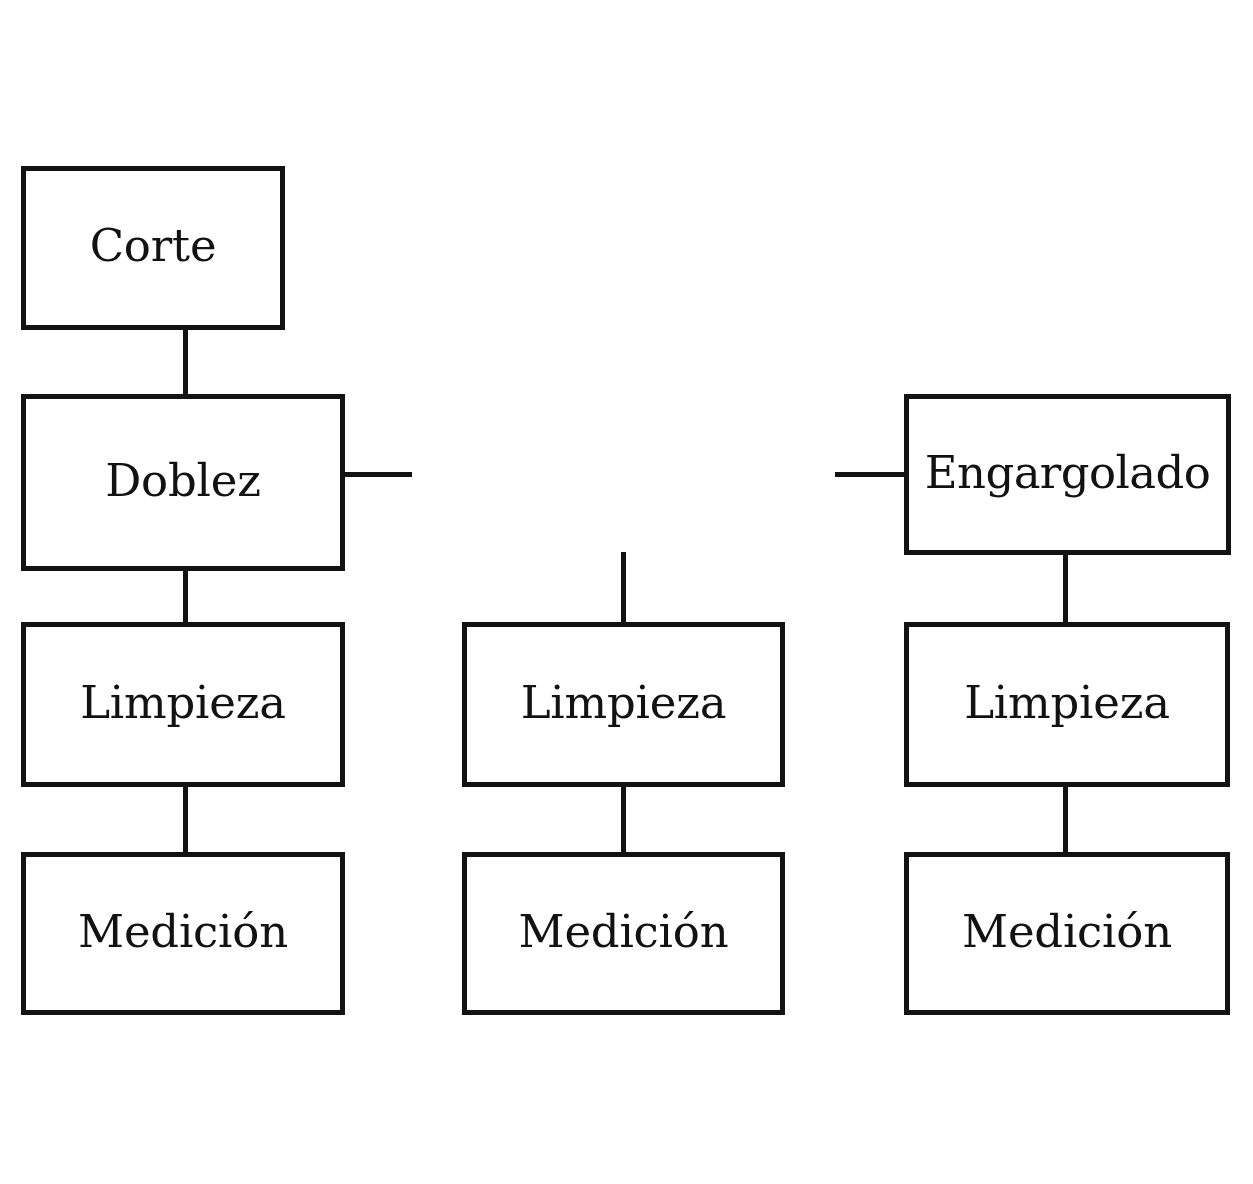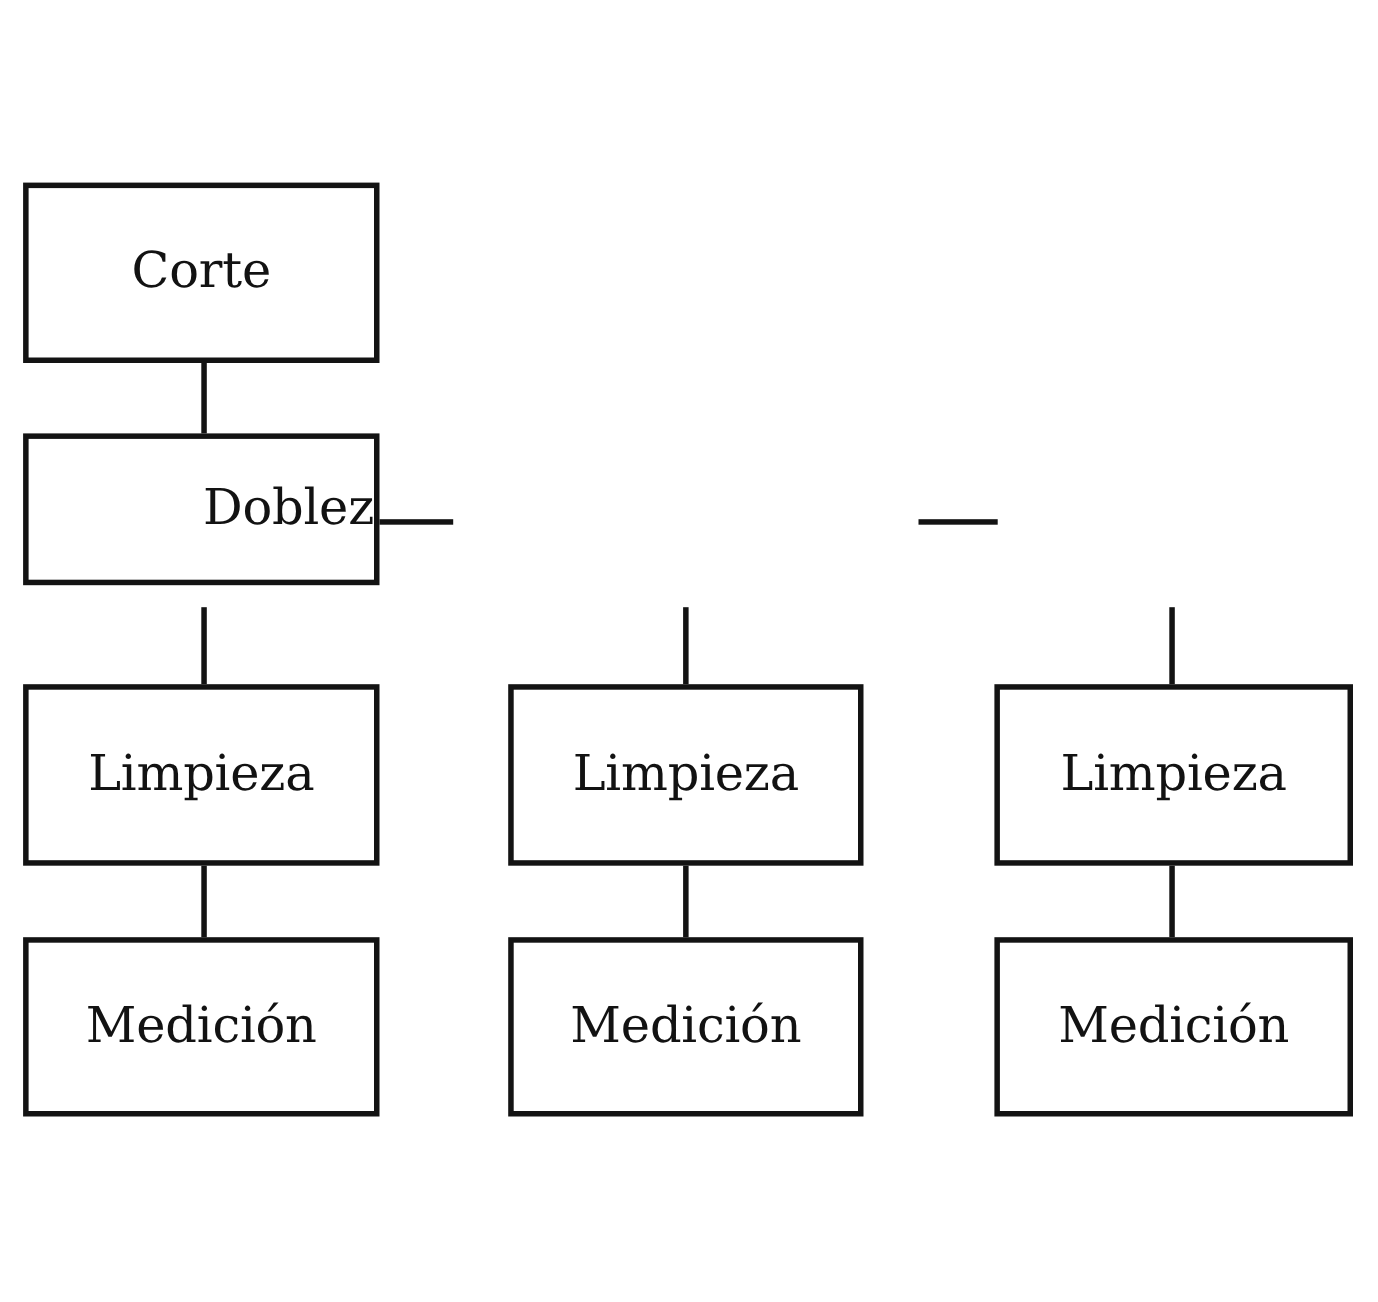--- a/index.html
+++ b/index.html
@@ -66,29 +66,32 @@
   <div class="edge v" style="left:621px; top:552px; height:73px;"></div>
 
   <div class="edge v" style="left:1063px; top:552px; height:73px;"></div>
 
   <div class="edge v" style="left:183px; top:784px; height:71px;"></div>
 
   <div class="edge v" style="left:621px; top:784px; height:71px;"></div>
 
   <div class="edge v" style="left:1063px; top:784px; height:71px;"></div>
 
-  <div class="node" style="left:21px; top:166px; width:324px; height:164px;">
+  <div class="node" style="left:21px; top:166px; width:264px; height:164px;">
     <span class="node-label">Corte</span>
   </div>
 
-  <div class="node" style="left:21px; top:394px; width:324px; height:138px;justify-content:flex-end;">
+  <div class="node" style="left:21px; top:394px; width:324px; height:177px;">
     <span class="node-label">Doblez</span>
   </div>
 
 
+  <div class="node wide" style="left:904px; top:394px; width:327px; height:161px;">
+    <span class="node-label">Engargolado</span>
+  </div>
 
   <div class="node" style="left:21px; top:622px; width:324px; height:165px;">
     <span class="node-label">Limpieza</span>
   </div>
 
   <div class="node" style="left:462px; top:622px; width:323px; height:165px;">
     <span class="node-label">Limpieza</span>
   </div>
 
   <div class="node" style="left:904px; top:622px; width:326px; height:165px;">

